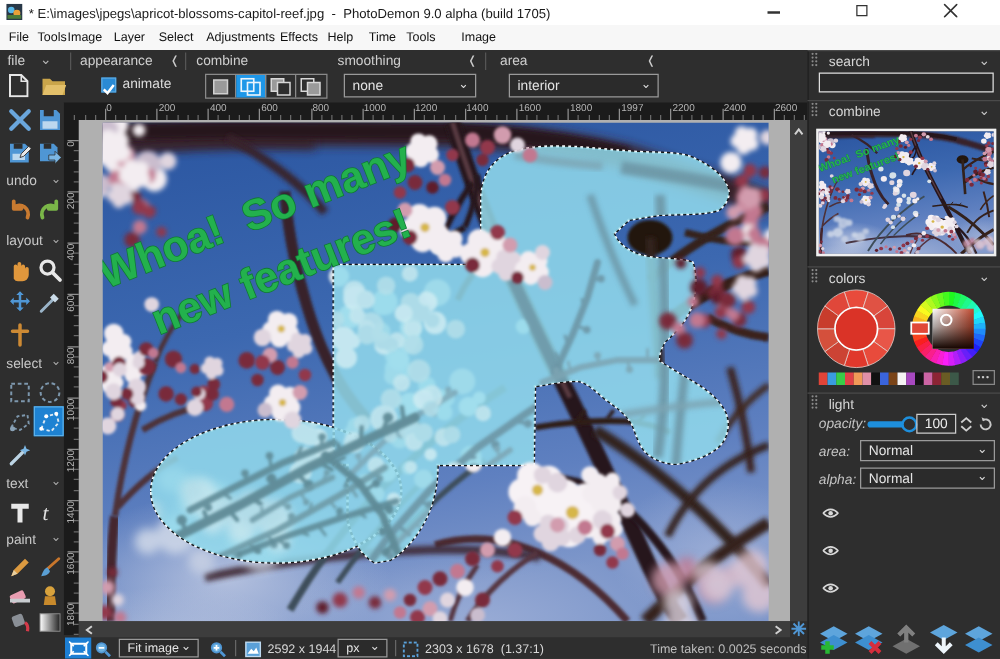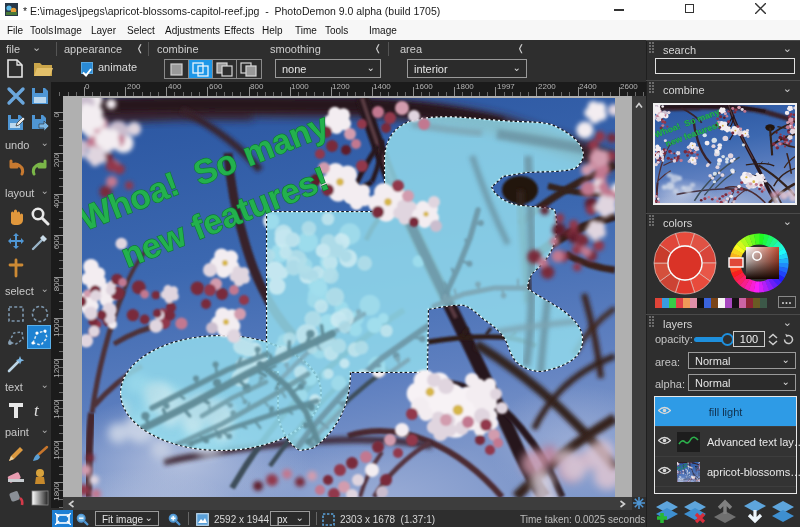--- a/index.html
+++ b/index.html
@@ -49,21 +49,21 @@
 .ssep { position:absolute; top:512px; width:1px; height:13px; background:#666; }
 .combo.sb span { font-size:10px; }
 #rpanel { position:absolute; left:646px; top:40px; width:154px; height:487px; background:#2e2e2e; border-left:1px solid #1f1f1f; }
 .phdr { position:absolute; left:646px; width:154px; height:18px; border-top:1px solid #4a4a4a; }
 .phlab { position:absolute; left:17px; top:3px; font-size:11px; color:#d6d6d6; }
 .pchev { position:absolute; right:8px; top:1px; font-size:11px; color:#ccc; }
 #searchbox { position:absolute; left:655px; top:58px; width:140px; height:16px; background:#282828; border:1px solid #e0e0e0; }
 #thumb { position:absolute; left:653px; top:103px; width:144px; height:102px; background:#888; border:2px solid #f0f0f0; }
 .sw { position:absolute; top:298px; width:7px; height:10px; }
 #dots3 { position:absolute; left:778px; top:296px; width:18px; height:12px; border:1px solid #888; color:#ccc; font-size:7px; text-align:center; line-height:11px; letter-spacing:1px; }
-.plab { position:absolute; font-size:11px; color:#c4c4c4; }
+.plab { position:absolute; font-size:11px; color:#c4c4c4;font-style:italic; }
 #slider { position:absolute; left:694px; top:337px; width:34px; height:5px; background:#1e8fdc; border-radius:3px; }
 #sliderknob { position:absolute; right:-6px; top:-4px; width:13px; height:13px; border-radius:50%; background:#2e2e2e; border:2.5px solid #1e8fdc; }
 #opacbox { position:absolute; left:733px; top:331px; width:32px; height:16px; border:1px solid #ccc; color:#eee; font-size:11px; text-align:center; line-height:15px; }
 #layerlist { position:absolute; left:654px; top:396px; width:143px; height:98px; background:#333; border:1px solid #e8e8e8; }
 .lrow { position:relative; width:100%; height:30px; border-bottom:1px solid #3d3d3d; }
 .lrow.sel { background:#2e9be6; }
 .ltxt { position:absolute; left:52px; top:9px; font-size:11px; color:#e8e8e8; white-space:nowrap; }
 .lrow.sel .ltxt { left:0; }
 .lthumb { position:absolute; left:22px; top:5px; width:23px; height:20px; overflow:hidden; display:flex; align-items:center; justify-content:center; }
 </style></head><body>
@@ -1349,21 +1349,21 @@
       <svg style="position:absolute;left:3px;top:1px" width="8" height="12" viewBox="0 0 8 12">
         <circle cx="1" cy="1" r="0.9" fill="#8a8a8a"></circle>
         <circle cx="4" cy="1" r="0.9" fill="#8a8a8a"></circle>
         <circle cx="1" cy="4" r="0.9" fill="#8a8a8a"></circle>
         <circle cx="4" cy="4" r="0.9" fill="#8a8a8a"></circle>
         <circle cx="1" cy="7" r="0.9" fill="#8a8a8a"></circle>
         <circle cx="4" cy="7" r="0.9" fill="#8a8a8a"></circle>
         <circle cx="1" cy="10" r="0.9" fill="#8a8a8a"></circle>
         <circle cx="4" cy="10" r="0.9" fill="#8a8a8a"></circle>
       </svg>
-      <span class="phlab">layers</span>
+      <span class="phlab">light</span>
       <span class="pchev">⌄</span>
     </div>
 <div class="plab" style="top:333px;left:655px">opacity:</div>
 <div id="slider">
       <div id="sliderfill"></div>
       <div id="sliderknob"></div>
     </div>
 <div id="opacbox">100</div>
 <svg style="position:absolute;left:767px;top:333px" width="12" height="13" viewBox="0 0 12 13">
       <path d="M2,5 L6,1.5 L10,5" stroke="#cfcfcf" stroke-width="1.5" fill="none"></path>
@@ -1376,42 +1376,20 @@
 <div class="plab" style="top:356px;left:655px">area:</div>
 <div class="combo" style="left:688px;top:352px;width:108px;height:17px">
       <span>Normal</span>
       <span class="cchev">⌄</span>
     </div>
 <div class="plab" style="top:378px;left:655px">alpha:</div>
 <div class="combo" style="left:688px;top:374px;width:108px;height:17px">
       <span>Normal</span>
       <span class="cchev">⌄</span>
     </div>
-<div id="layerlist">
-<div class="lrow sel">
-        <span class="ltxt" style="color:#10314e;width:100%;text-align:center">fill light</span>
-      </div>
-<div class="lrow">
-        <div class="lthumb" style="background:#1d1d1d">
-          <svg width="23" height="12" viewBox="0 0 23 12">
-            <path d="M2,8 q3,-5 6,-2 q3,3 6,-3 q3,-4 7,1" stroke="#2cb14c" stroke-width="1.6" fill="none"></path>
-          </svg>
-        </div>
-        <span class="ltxt">Advanced text lay…</span>
-      </div>
-<div class="lrow">
-        <div class="lthumb">
-          <svg width="23" height="20" viewBox="0 0 533 399" preserveAspectRatio="none">
-            <use href="#pbase"></use>
-            <use href="#pbright"></use>
-          </svg>
-        </div>
-        <span class="ltxt">apricot-blossoms…</span>
-      </div>
-</div>
 <svg style="position:absolute;left:658px;top:406px" width="13" height="9" viewBox="0 0 13 9">
       <path d="M0.5,4.5 Q6.5,-1.5 12.5,4.5 Q6.5,10.5 0.5,4.5 Z" fill="none" stroke="#d8d8d8" stroke-width="1.2"></path>
       <circle cx="6.5" cy="4.5" r="1.8" fill="#d8d8d8"></circle>
     </svg>
 <svg style="position:absolute;left:658px;top:436px" width="13" height="9" viewBox="0 0 13 9">
       <path d="M0.5,4.5 Q6.5,-1.5 12.5,4.5 Q6.5,10.5 0.5,4.5 Z" fill="none" stroke="#d8d8d8" stroke-width="1.2"></path>
       <circle cx="6.5" cy="4.5" r="1.8" fill="#d8d8d8"></circle>
     </svg>
 <svg style="position:absolute;left:658px;top:466px" width="13" height="9" viewBox="0 0 13 9">
       <path d="M0.5,4.5 Q6.5,-1.5 12.5,4.5 Q6.5,10.5 0.5,4.5 Z" fill="none" stroke="#d8d8d8" stroke-width="1.2"></path>

